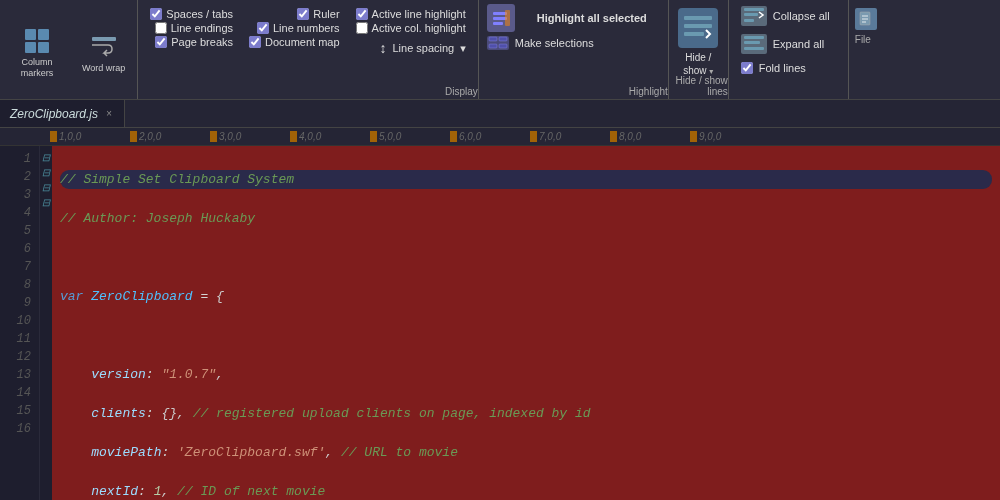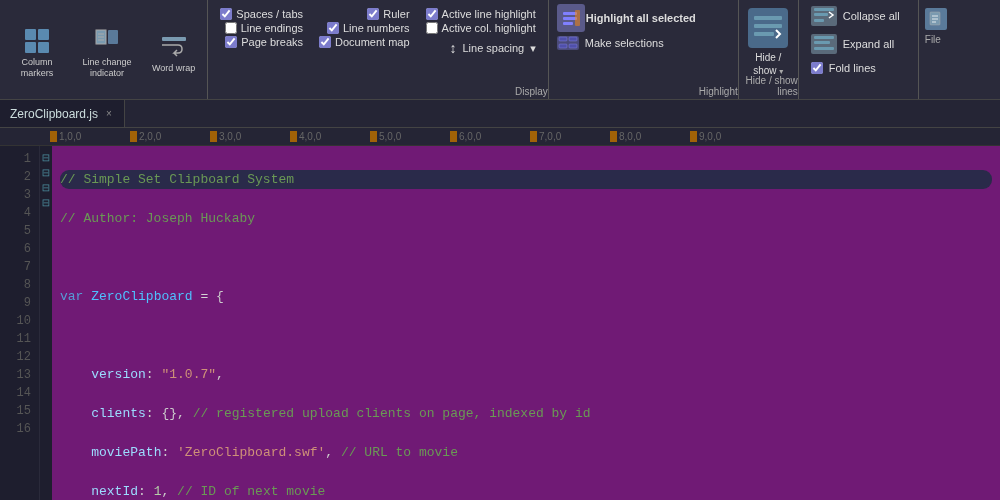--- a/index.html
+++ b/index.html
@@ -94,21 +94,21 @@
       border-right: 1px solid #555;
       display: flex;
       flex-direction: column;
       gap: 2px;
       position: relative;
     }
 
     .highlight-top-row {
       display: flex;
       align-items: center;
-      gap: 1px;
+      gap: 22px;
       margin-bottom: 2px;
     }
 
     .highlight-icon {
       width: 28px; height: 28px;
       background: #5a5a8a;
       border-radius: 3px;
       display: flex; align-items: center; justify-content: center;
       font-size: 14px;
     }
@@ -221,24 +221,25 @@
 
     .file-icon-stack {
       display: flex;
       flex-direction: column;
       gap: 2px;
       margin-top: 4px;
     }
 
     
     .editor-area {
-      background: #701a75;
+      background: #7f1d1d;
       height: calc(500px - 100px);
       display: flex;
       flex-direction: column;
+      font-style: italic;
     }
 
     .tab-bar {
       background: #252535;
       display: flex;
       align-items: center;
       height: 28px;
       border-bottom: 1px solid #444;
     }
 
@@ -344,34 +345,20 @@
         <div class="icon-img">
           <svg width="28" height="28" viewBox="0 0 28 28">
               <rect x="2" y="2" width="11" height="11" fill="#5a8ab0" rx="1"></rect>
               <rect x="15" y="2" width="11" height="11" fill="#5a8ab0" rx="1"></rect>
               <rect x="2" y="15" width="11" height="11" fill="#5a8ab0" rx="1"></rect>
               <rect x="15" y="15" width="11" height="11" fill="#5a8ab0" rx="1"></rect>
             </svg>
         </div>
         <span class="btn-label">Column
 markers</span>
-      </div>
-      <div class="toolbar-icon-btn">
-        <div class="icon-img">
-          <svg width="28" height="28" viewBox="0 0 28 28">
-              <rect x="3" y="3" width="10" height="14" fill="#7a9ab0" rx="1"></rect>
-              <rect x="3" y="3" width="10" height="14" fill="none" stroke="#aaa" stroke-width="1"></rect>
-              <line x1="5" y1="7" x2="11" y2="7" stroke="#aaa" stroke-width="1"></line>
-              <line x1="5" y1="10" x2="11" y2="10" stroke="#aaa" stroke-width="1"></line>
-              <line x1="5" y1="13" x2="11" y2="13" stroke="#aaa" stroke-width="1"></line>
-              <rect x="15" y="3" width="10" height="14" fill="#5a7a9a" rx="1"></rect>
-            </svg>
-        </div>
-        <span class="btn-label">Line change
-indicator</span>
       </div>
       <div class="toolbar-icon-btn">
         <div class="icon-img">
           <svg width="28" height="28" viewBox="0 0 28 28">
               <rect x="2" y="4" width="24" height="4" fill="#7a9ab0" rx="1"></rect>
               <path d="M2 12 H18 Q22 12 22 16 Q22 20 18 20 H14 L17 17 M14 20 L17 23" stroke="#aaa" stroke-width="1.5" fill="none"></path>
             </svg>
         </div>
         <span class="btn-label">Word
 wrap</span>

